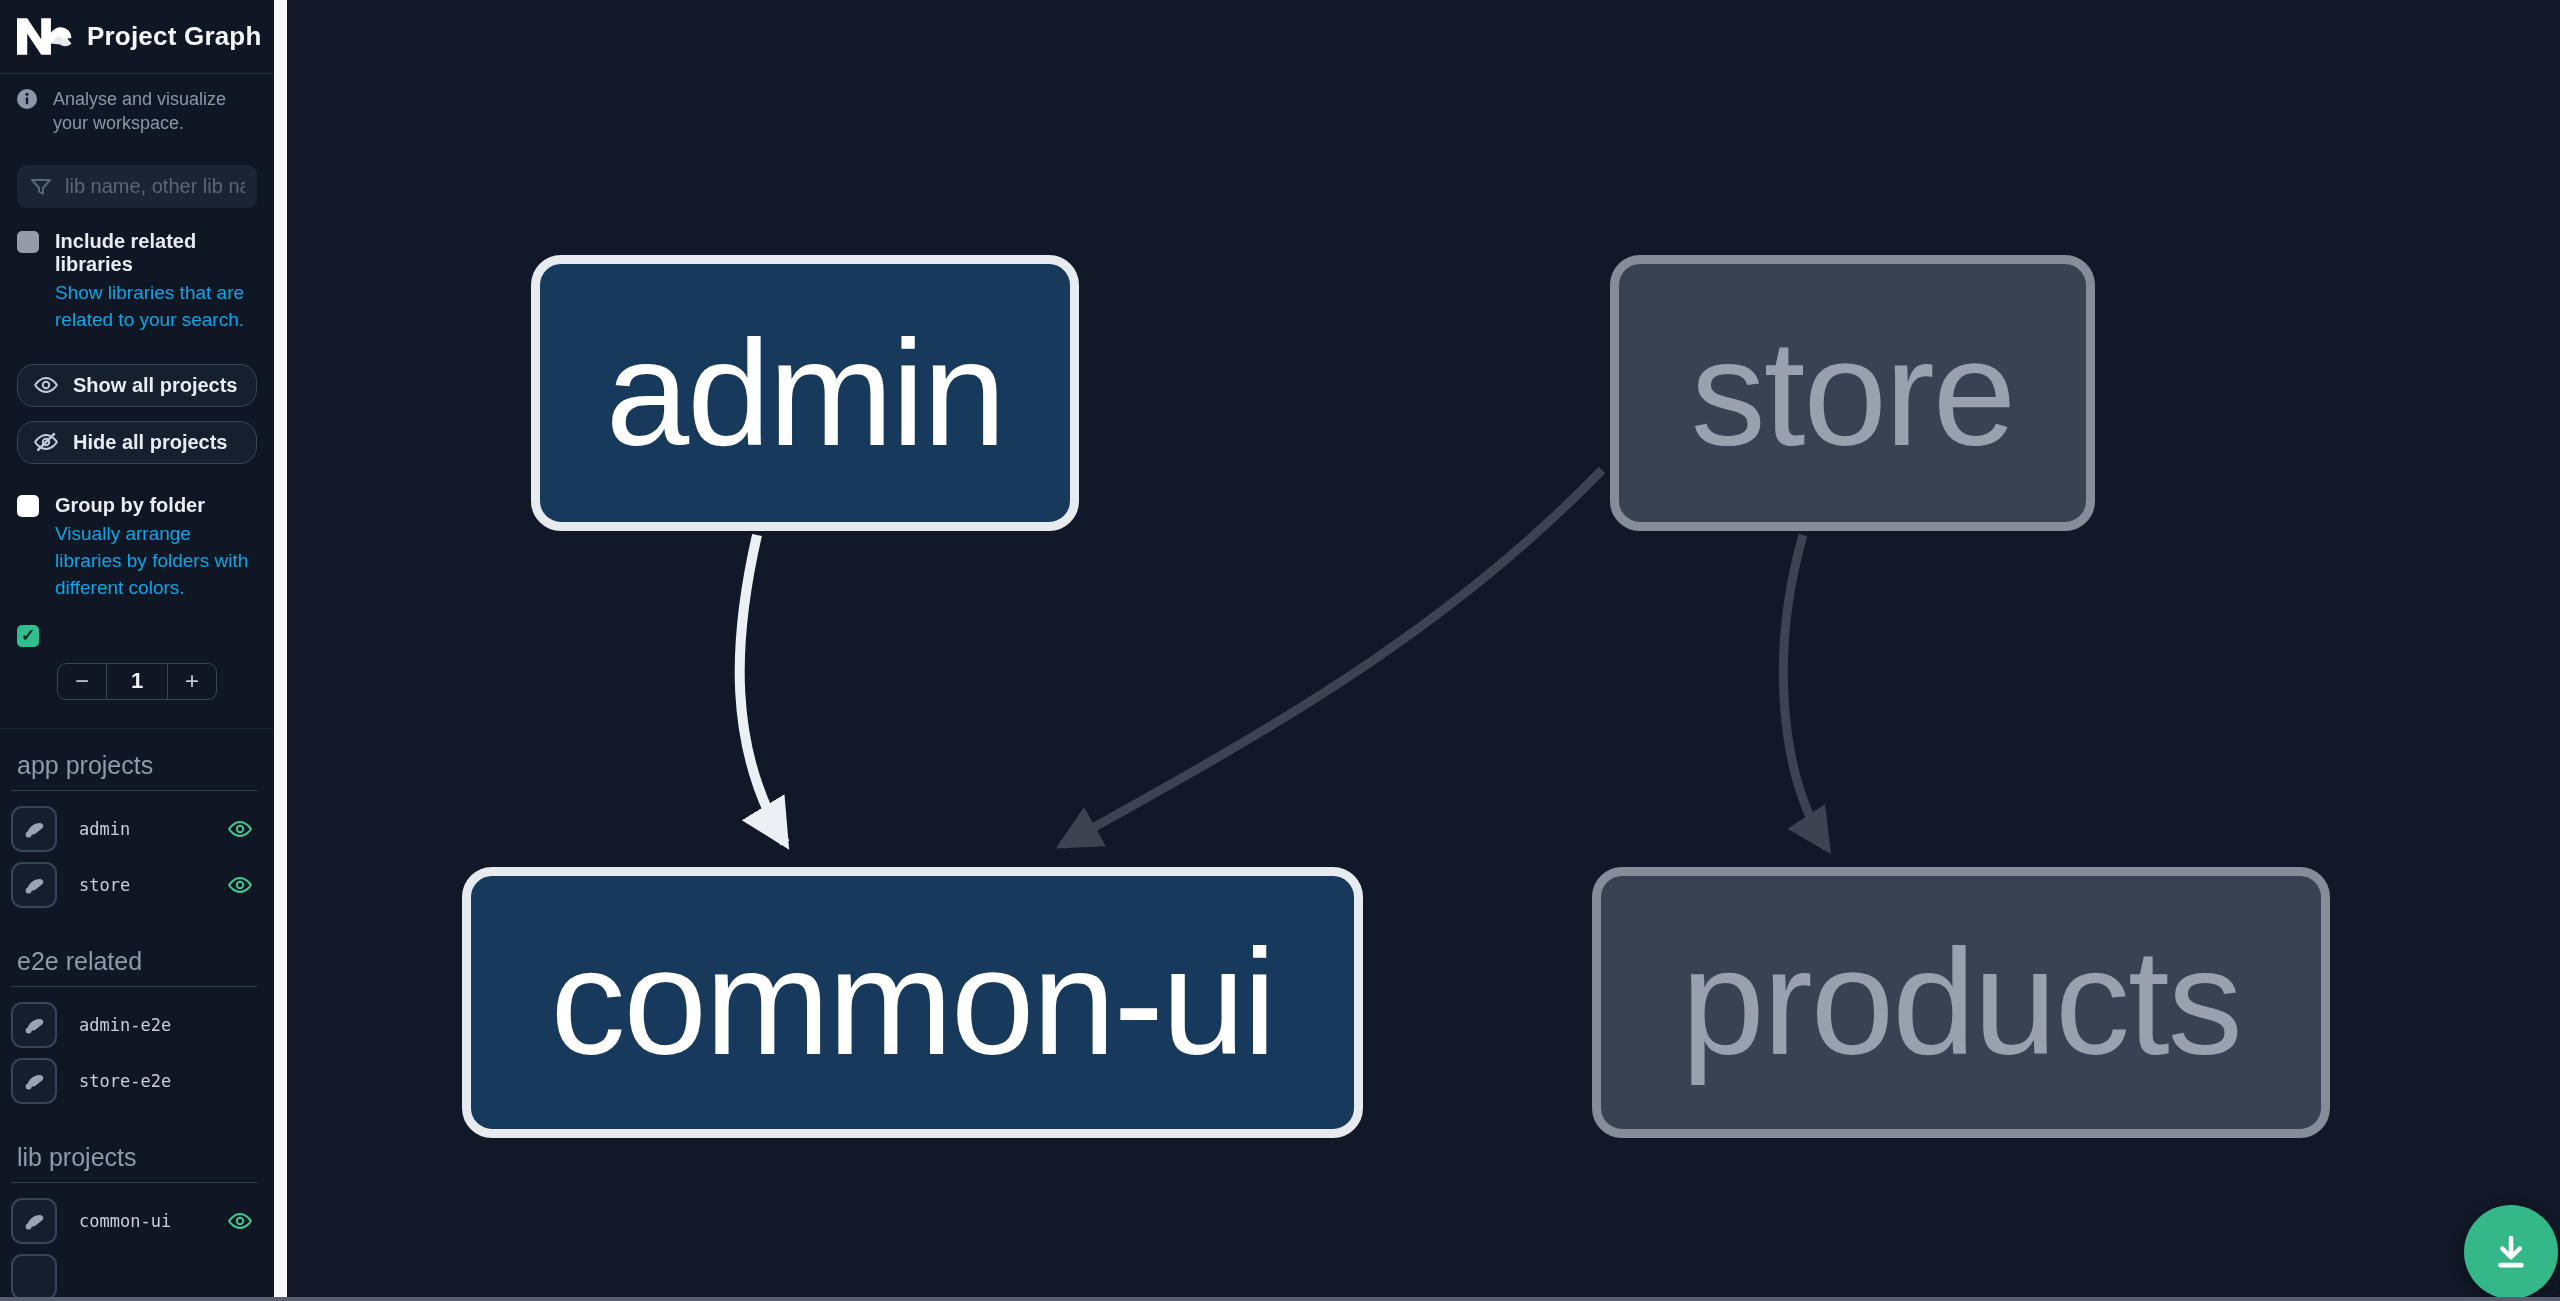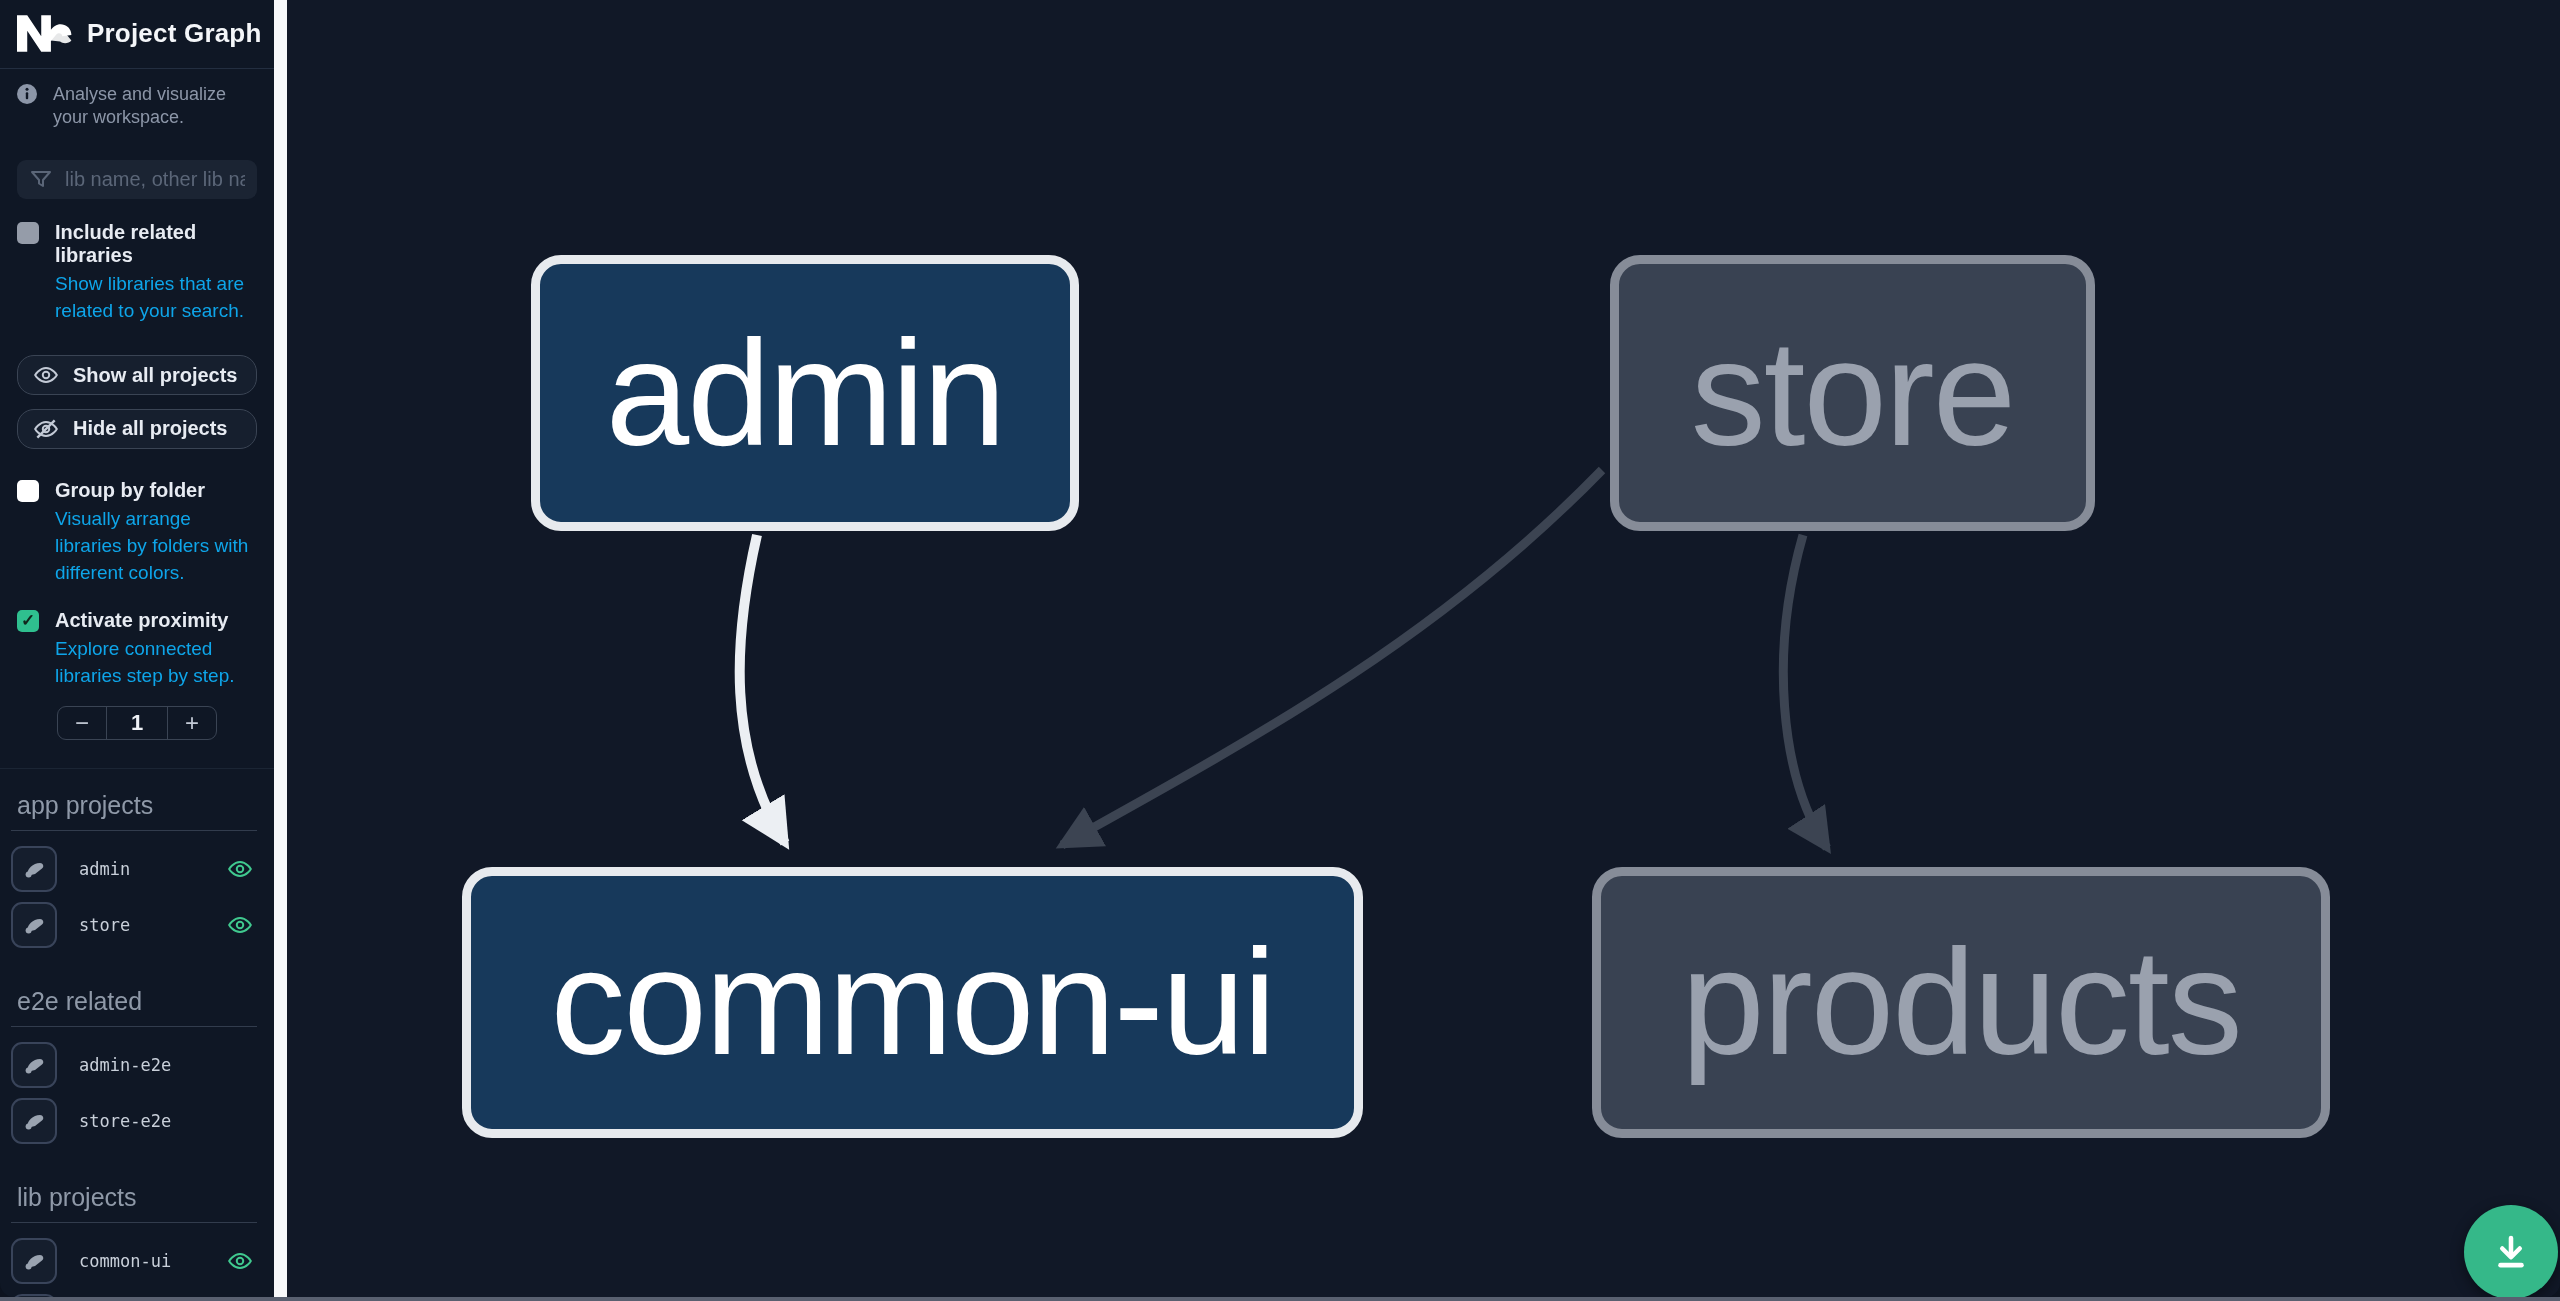--- a/index.html
+++ b/index.html
@@ -134,24 +134,20 @@
     <div class="opt-row" style="margin-top:30px;">
       <div class="checkbox cb-white"></div>
       <div>
         <div class="opt-label">Group by folder</div>
         <div class="opt-desc">Visually arrange libraries by folders with different colors.</div>
       </div>
     </div>
 
     <div class="opt-row">
       <div class="checkbox cb-teal">✓</div>
-      <div>
-        <div class="opt-label">Activate proximity</div>
-        <div class="opt-desc">Explore connected libraries step by step.</div>
-      </div>
     </div>
 
     <div class="stepper">
       <button>−</button>
       <div class="step-value">1</div>
       <button>+</button>
     </div>
 
     <div class="projects-pane">
 

